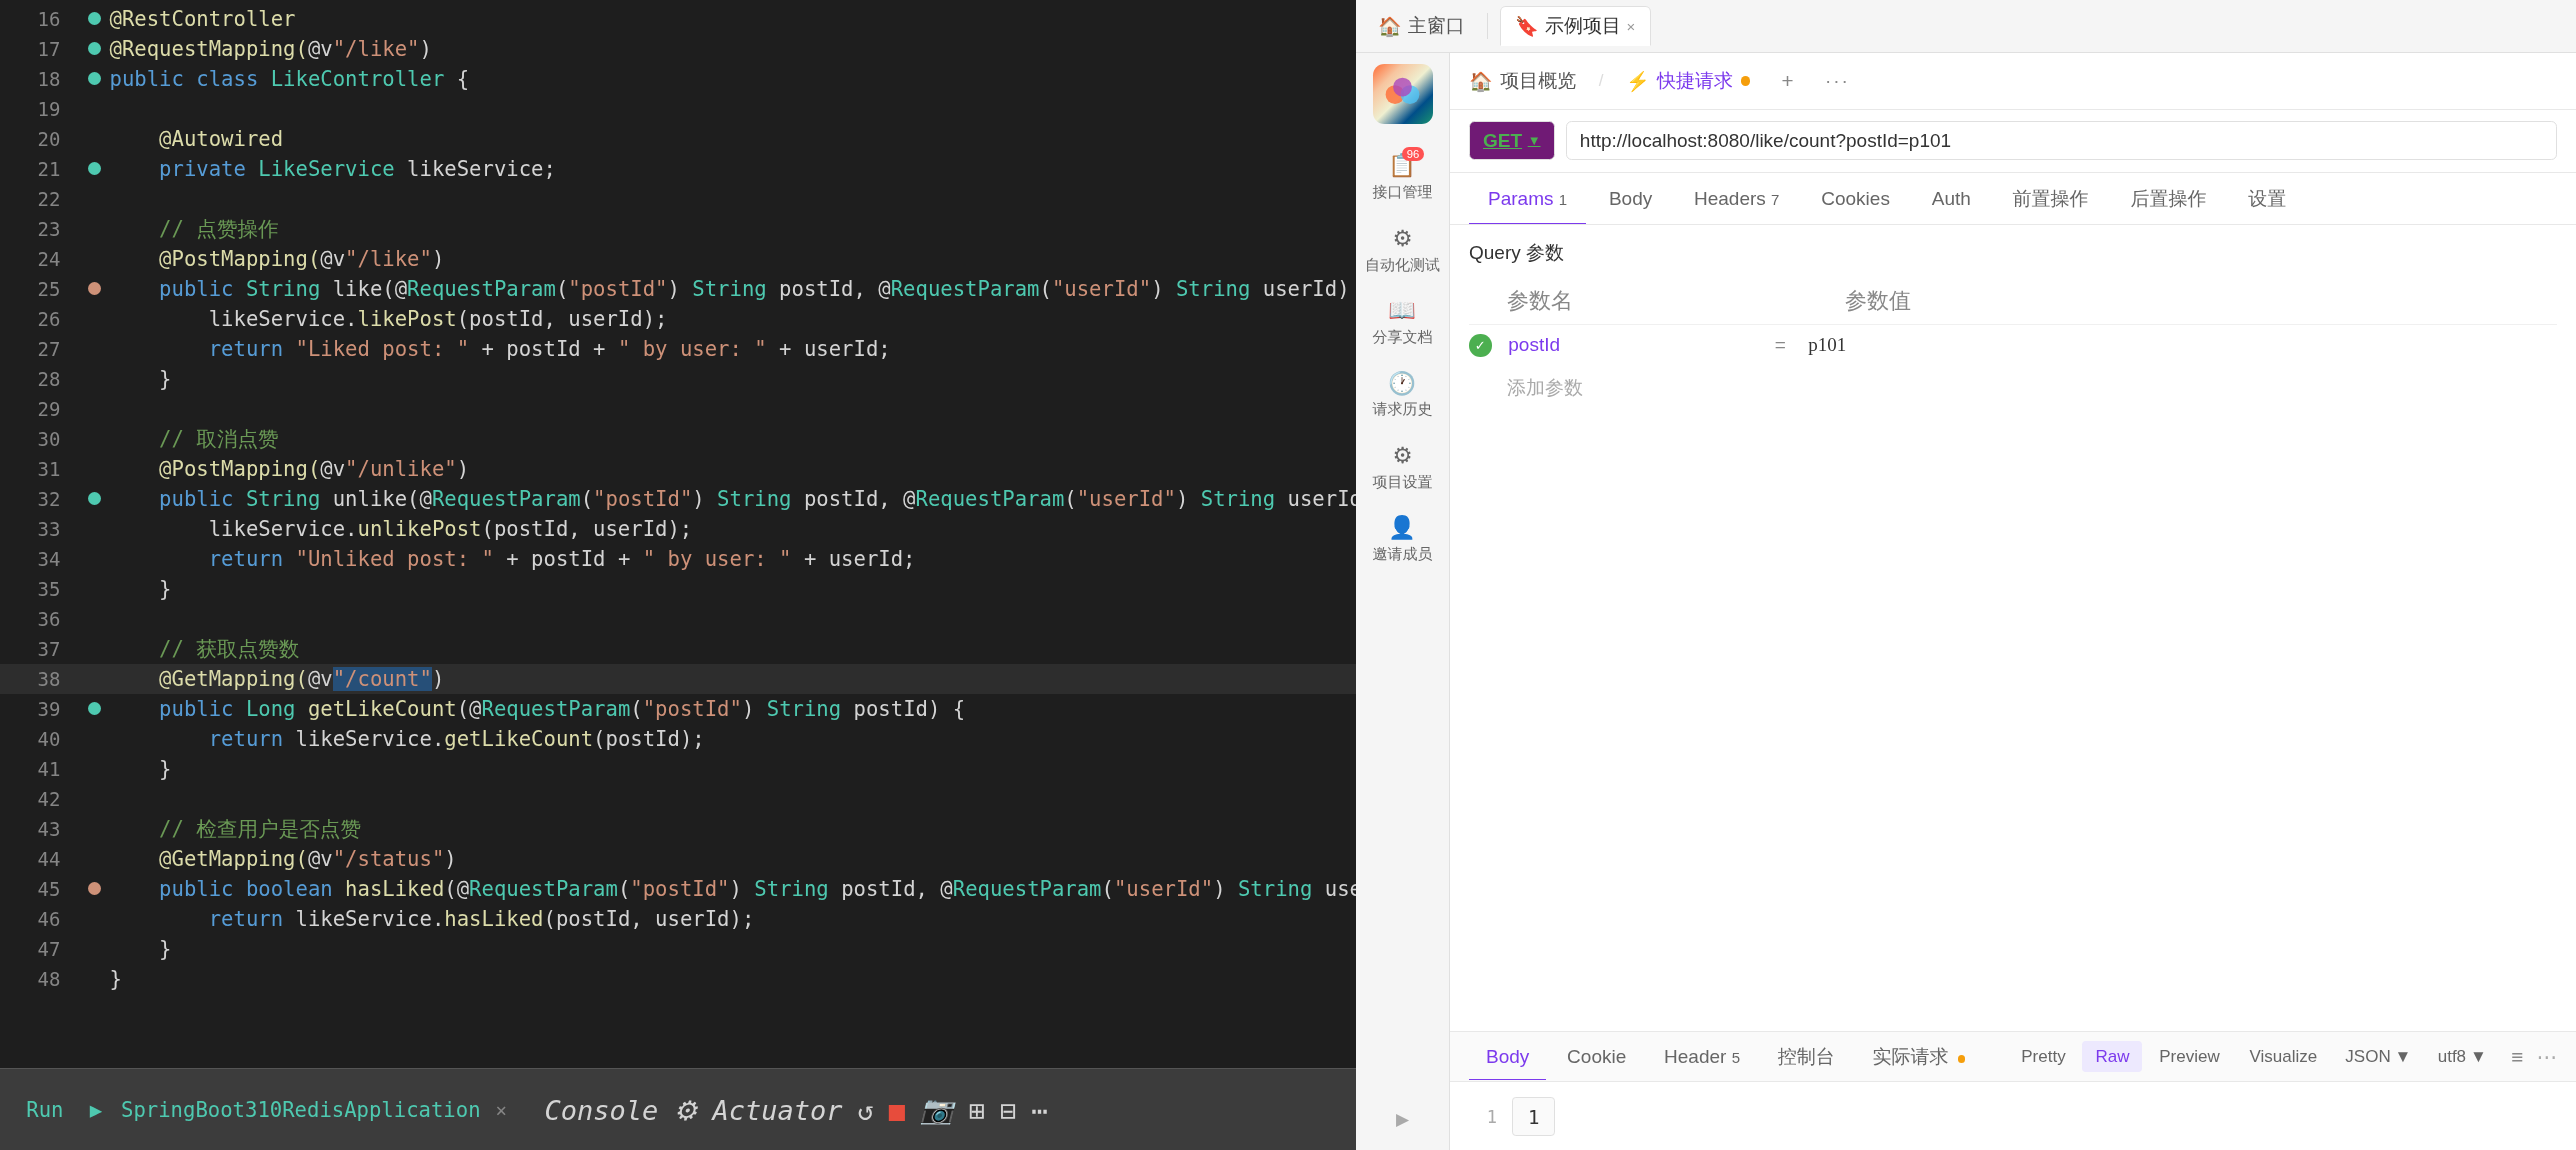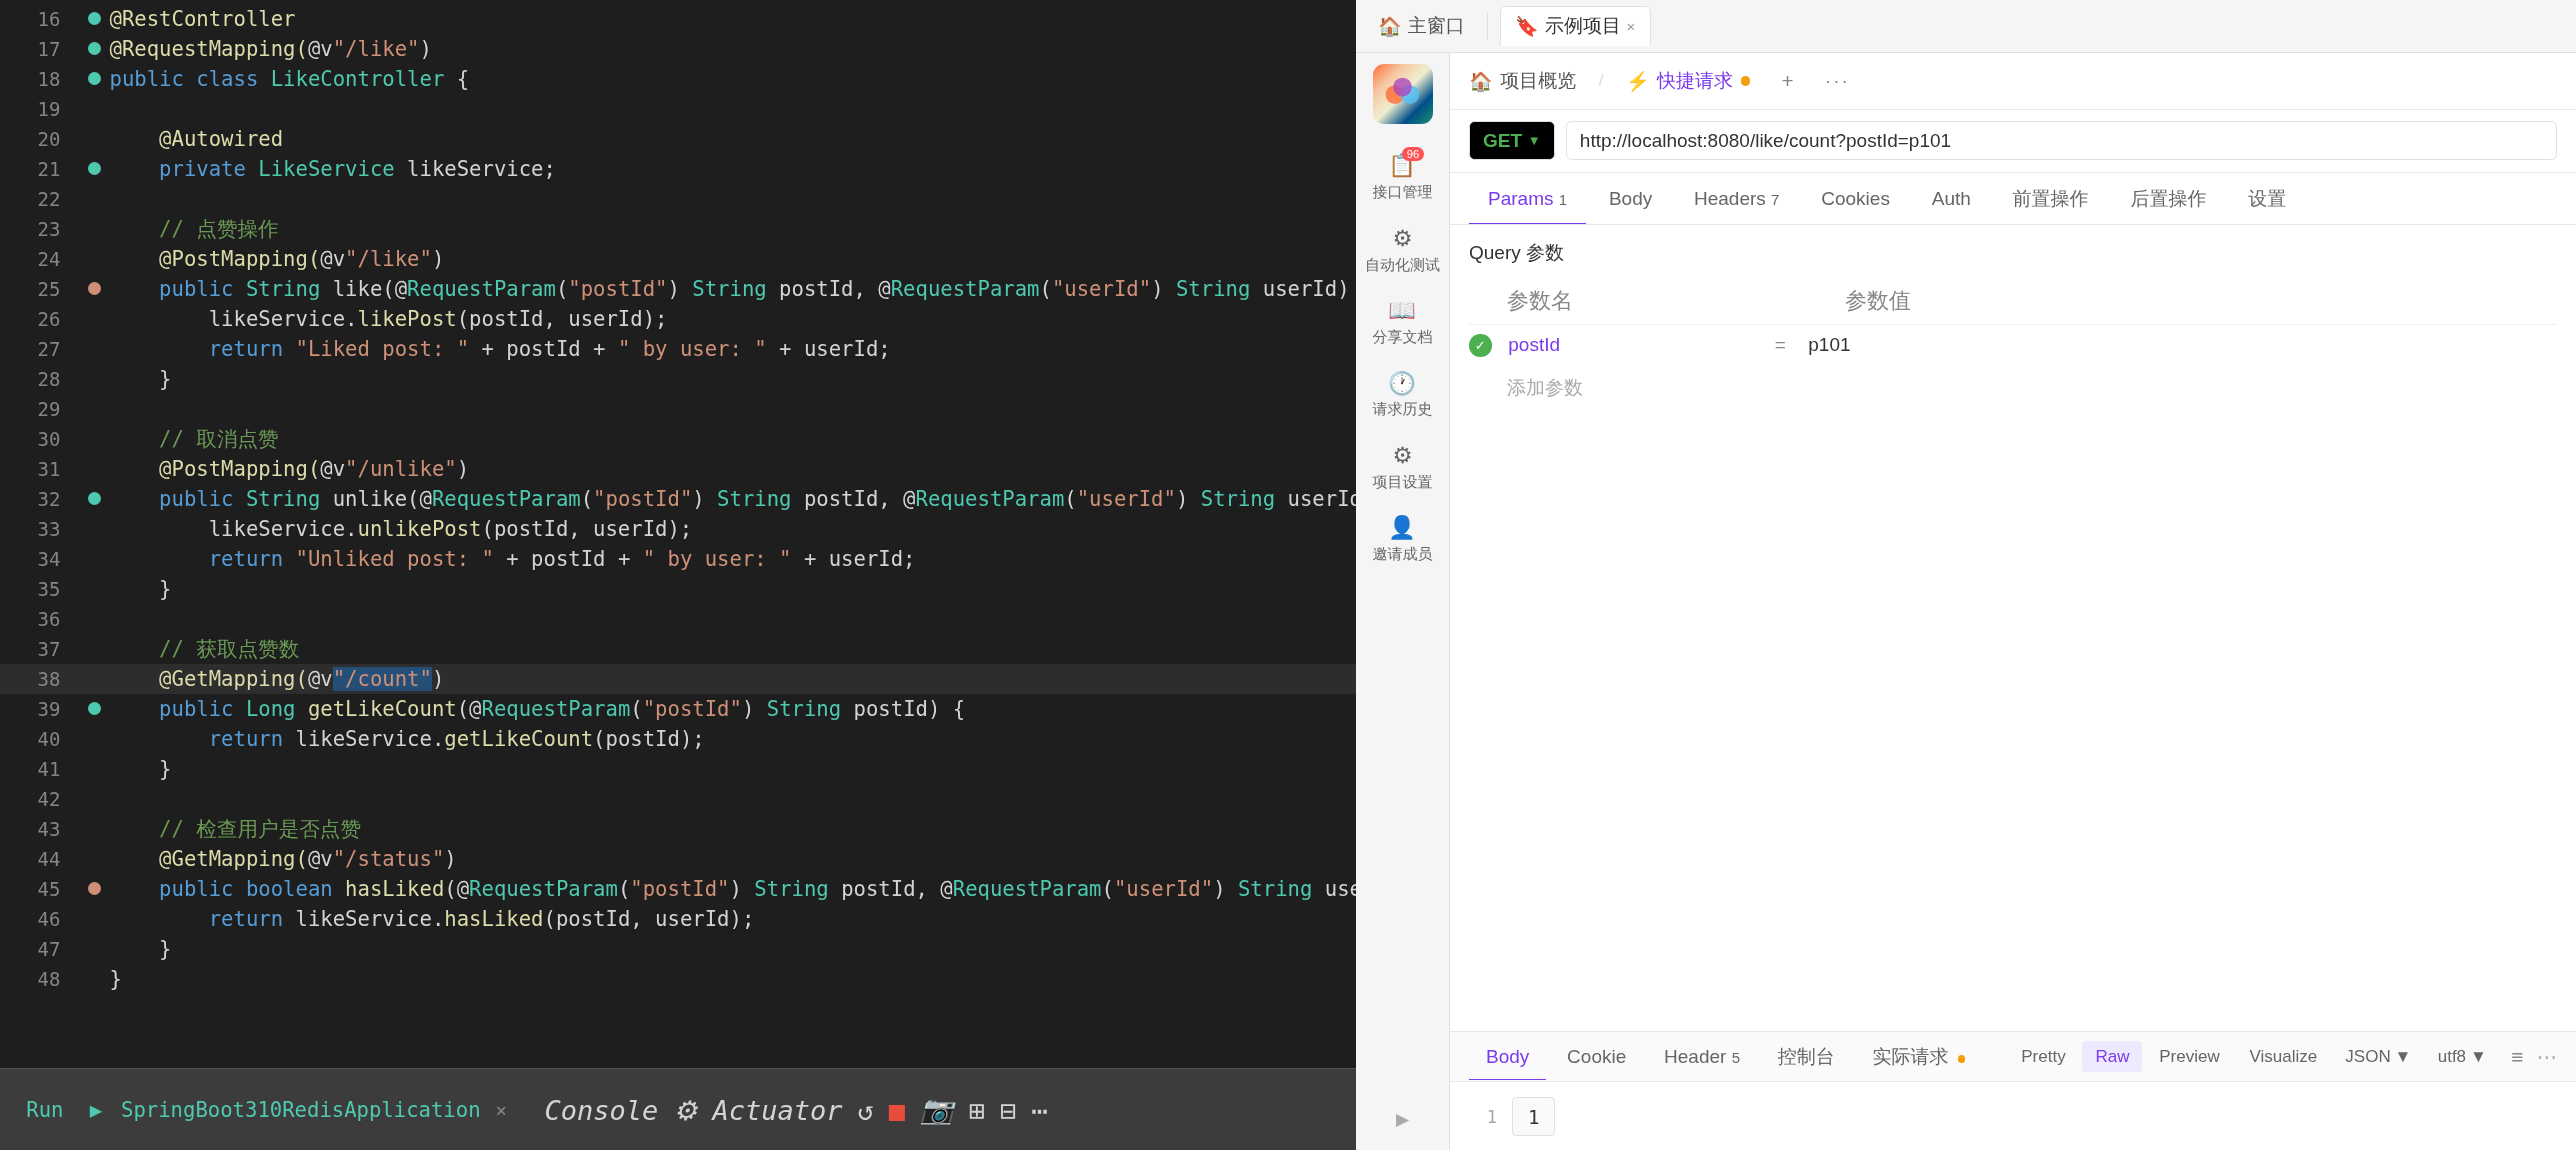--- a/index.html
+++ b/index.html
@@ -298,27 +298,28 @@
       padding: 11.3px 19px;
       gap: 11.3px;
       border-bottom: 0.9px solid #e8e8e8;
     }
 
     .method-select {
       display: flex;
       align-items: center;
       gap: 5.6px;
       padding: 7.5px 13px;
-      background: #000000;
+      background: #701a75;
       border: 0.9px solid #e0e0e0;
       border-radius: 5.6px;
       font-size: 19px;
       font-weight: 600;
       color: #4caf50;
       cursor: pointer;
+      text-decoration: underline;
     }
 
     .url-input {
       flex: 1;
       padding: 7.5px 13px;
       font-size: 19px;
       border: 0.9px solid #e0e0e0;
       border-radius: 5.6px;
       color: #333;
       background: white;
@@ -399,21 +400,21 @@
       background: #4caf50;
       display: flex;
       align-items: center;
       justify-content: center;
       color: white;
       font-size: 13px;
     }
 
     .param-name { width: 244px; color: #7c3aed; }
     .param-eq { width: 56px; text-align: center; color: #888; }
-    .param-val { flex: 1; color: #333; }
+    .param-val { flex: 1; color: #333; font-family: Liberation Serif, serif; }
 
     .add-param-row {
       display: flex;
       align-items: center;
       padding: 9.4px 0;
       font-size: 19px;
       color: #aaa;
       cursor: pointer;
     }
 

